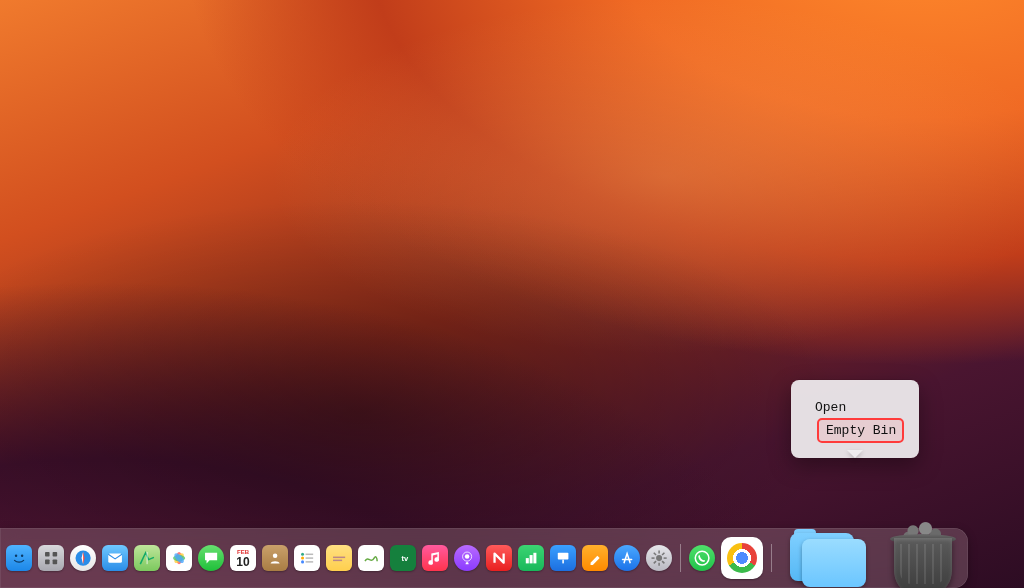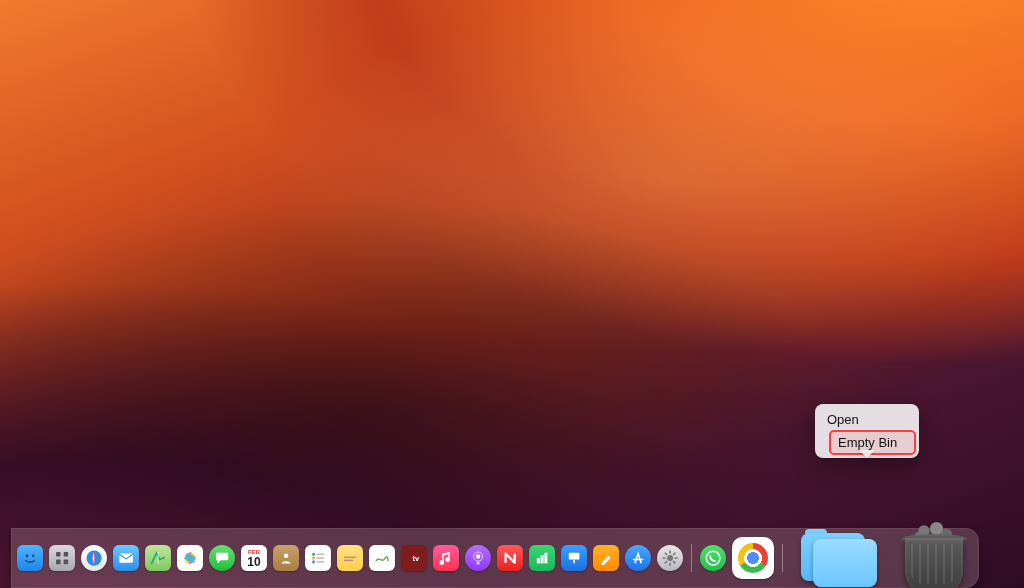--- a/index.html
+++ b/index.html
@@ -40,21 +40,20 @@
     display: flex;
     align-items: center;
     padding: 6px 10px 6px 6px;
     gap: 6px;
     background: rgba(180,150,160,0.30);
     backdrop-filter: blur(10px);
     border-top-left-radius: 0;
     border-top-right-radius: 14px;
     border-bottom-right-radius: 14px;
     box-shadow: 0 0 0 0.5px rgba(255,255,255,0.15) inset, 0 3px 10px rgba(0,0,0,0.3);
-    margin-left: 11px;
   }
   .dock .sep {
     width: 1px;
     height: 28px;
     background: rgba(255,255,255,0.35);
     margin: 0 2px;
     flex: 0 0 auto;
   }
   .dock .app {
     width: 26px;
@@ -80,21 +79,21 @@
   .maps     { background: linear-gradient(#bfe59b,#7cc95e); }
   .photos   { background: #fff; }
   .messages { background: linear-gradient(#67e06f,#1fbf3a); }
   .calendar { background: #fff; color:#e03030; display:flex; flex-direction:column; justify-content:flex-start; }
   .calendar .m { font-size: 6px; line-height:7px; color:#e03030; font-weight:600;}
   .calendar .d { font-size: 12px; line-height:12px; color:#222; font-weight:700;}
   .contacts { background: linear-gradient(#c9a06a,#a97d44); }
   .reminders{ background: #fff; }
   .notes    { background: linear-gradient(#ffe082,#ffcf4d); }
   .freeform { background: #fff; }
-  .tv       { background: #7f1d1d; text-align: center; }
+  .tv       { background: #15803d; text-align: center; }
   .music    { background: linear-gradient(#ff5a9e,#ff344d); }
   .podcasts { background: linear-gradient(#b86aff,#8b3bff); }
   .news     { background: linear-gradient(#ff5a5a,#e82020); }
   .numbers  { background: linear-gradient(#3bd472,#18b85a); }
   .keynote  { background: linear-gradient(#3aa0ff,#1c6fe0); }
   .pages    { background: linear-gradient(#ffb02c,#ff8a00); }
   .appstore { background: linear-gradient(#4aa8ff,#1b72e8); }
   .settings { background: linear-gradient(#e6e6ea,#b9b9c2); }
   .whatsapp { background: linear-gradient(#4fe06a,#20c24a); }
   .chrome   { background: #fff; }
@@ -160,23 +159,24 @@
 
   
   .menu {
     position: absolute;
     right: 105px;
     bottom: 130px;
     width: 96px;
     background: rgba(240,238,240,0.93);
     border-radius: 8px;
     box-shadow: 0 8px 22px rgba(0,0,0,0.35), 0 0 0 0.5px rgba(0,0,0,0.12);
-    padding: 4px;
+    padding: 16px;
     font-size: 13px;
     color: #111;
+    font-family: Liberation Mono, monospace;
   }
   .menu::after{
     content:""; position:absolute; left:50%; bottom:-8px; transform:translateX(-50%);
     border:8px solid transparent; border-top-color: rgba(240,238,240,0.93);
     filter: drop-shadow(0 2px 2px rgba(0,0,0,0.2));
   }
   .menu .item {
     padding: 4px 8px;
     border-radius: 4px;
     white-space: nowrap;

